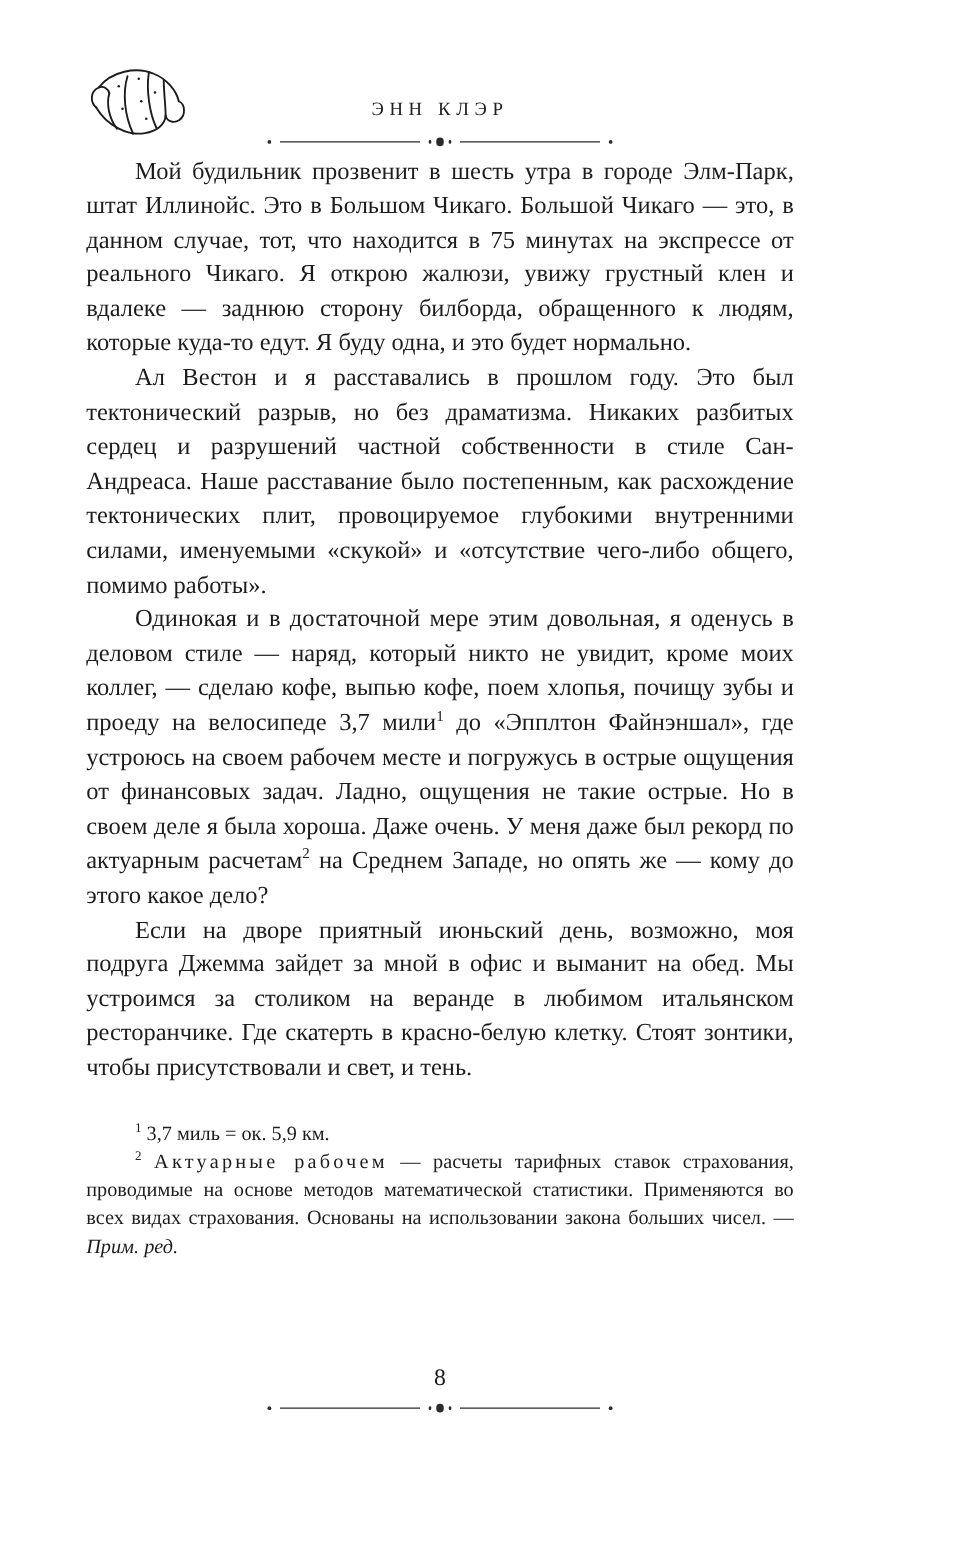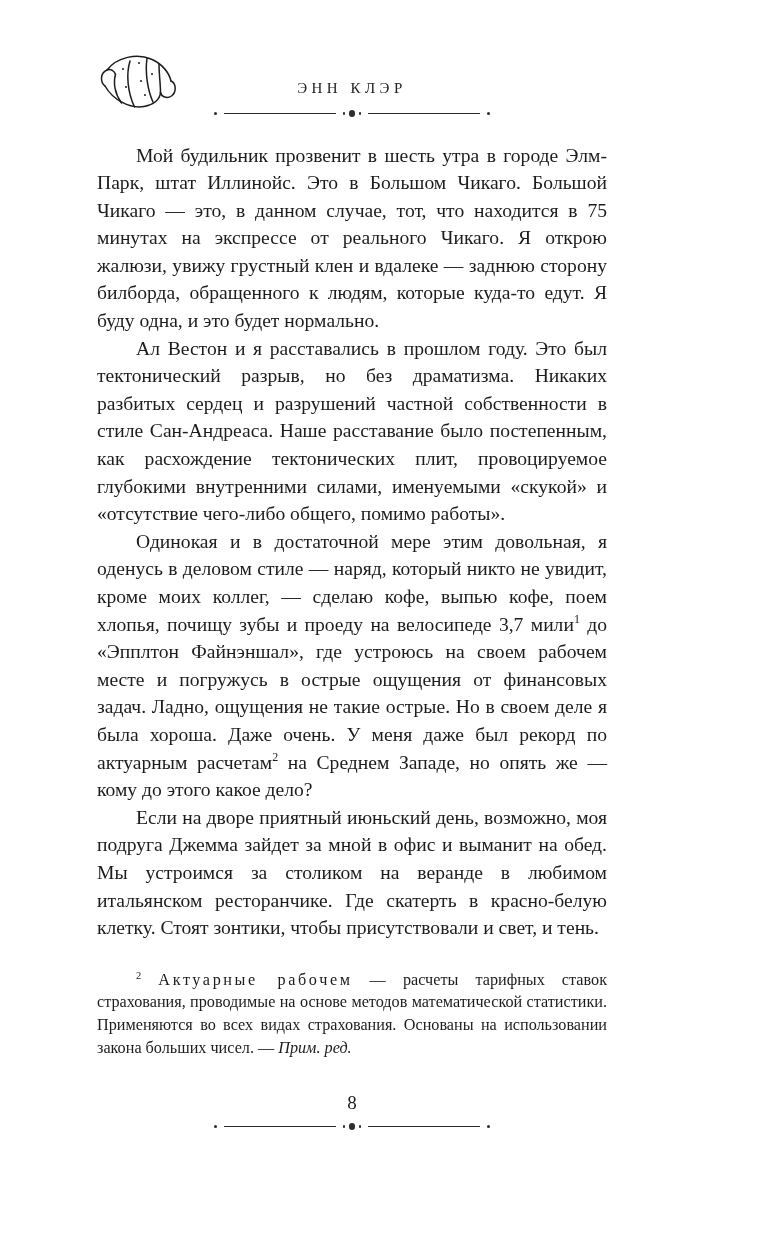--- a/index.html
+++ b/index.html
@@ -6,21 +6,21 @@
   html, body { width:768px; }
   body {
     width:768px; height:1240px;
     background:#ffffff;
     font-family:"Liberation Serif", serif;
     color:#1c1c1c;
   }
   .page {
     position:relative;
     width:704px; height:1240px;
-    padding:0 97px;
+    padding:0 69px;
     overflow:hidden;
   }
   
   .page-header { position:relative; padding-top:80px; text-align:center; }
   .croissant { position:absolute; left:0; top:48px; width:82px; height:70px; }
   .running-head {
     font-size:15px;
     letter-spacing:4.5px;
     color:#222;
   }
@@ -30,21 +30,21 @@
     gap:7px; margin-top:13px;
   }
   .o-enddot { width:3px; height:3px; border-radius:50%; background:#2b2b2b; }
   .o-line { width:112px; height:1.4px; background:#2b2b2b; }
   .o-mid { display:flex; align-items:center; gap:3.5px; }
   .o-mid .d { border-radius:50%; background:#2b2b2b; display:block; }
   .o-mid .s { width:2.5px; height:2.5px; }
   .o-mid .b { width:6.5px; height:6.5px; }
   
   .body-text {
-    margin-top:25px;
+    margin-top:7px;
     font-size:19.6px;
     line-height:27.6px;
     text-align:justify;
     hyphens:auto;
   }
   .body-text p { text-indent:39px; }
   .body-text sup {
     font-size:12px;
     line-height:0;
     vertical-align:super;
@@ -113,20 +113,21 @@
   </div>
 
   <main class="body-text">
     <p>Мой будильник прозвенит в шесть утра в городе Элм-Парк, штат Иллинойс. Это в Большом Чикаго. Большой Чикаго — это, в данном случае, тот, что находится в 75 минутах на экспрессе от реального Чикаго. Я открою жалюзи, увижу грустный клен и вдалеке — заднюю сторону билборда, обращенного к людям, которые куда-то едут. Я буду одна, и это будет нормально.</p>
     <p>Ал Вестон и я расставались в прошлом году. Это был тектонический разрыв, но без драматизма. Никаких разбитых сердец и разрушений частной собственности в стиле Сан-Андреаса. Наше расставание было постепенным, как расхождение тектонических плит, провоцируемое глубокими внутренними силами, именуемыми «скукой» и «отсутствие чего-либо общего, помимо работы».</p>
     <p><span>Одинокая и в достаточной мере этим довольная, я оденусь в деловом стиле — наряд, который никто не увидит, кроме моих коллег, — сделаю кофе, выпью кофе, поем хлопья, почищу зубы и проеду на велосипеде 3,7 мили</span><sup>1</sup><span> до «Эпплтон Файнэншал», где устроюсь на своем рабочем месте и погружусь в острые ощущения от финансовых задач. Ладно, ощущения не такие острые. Но в своем деле я была хороша. Даже очень. У меня даже был рекорд по актуарным расчетам</span><sup>2</sup><span> на Среднем Западе, но опять же — кому до этого какое дело?</span></p>
     <p>Если на дворе приятный июньский день, возможно, моя подруга Джемма зайдет за мной в офис и выманит на обед. Мы устроимся за столиком на веранде в любимом итальянском ресторанчике. Где скатерть в красно-белую клетку. Стоят зонтики, чтобы присутствовали и свет, и тень.</p>
   </main>
 
   <section class="footnotes">
+    <p><sup>1</sup> <span>3,7 миль = ок. 5,9 км.</span></p>
     <p><sup>2</sup> <span class="fn-term">Актуарные рабочем</span><span> — расчеты тарифных ставок страхования, проводимые на основе методов математической статистики. Применяются во всех видах страхования. Основаны на использовании закона больших чисел. — </span><span class="fn-attrib">Прим. ред.</span></p>
   </section>
 
   <div class="page-footer">
     <div class="page-number">8</div>
     <div class="ornament">
       <span class="o-enddot"></span>
       <span class="o-line"></span>
       <span class="o-mid">
         <span class="d s"></span>

